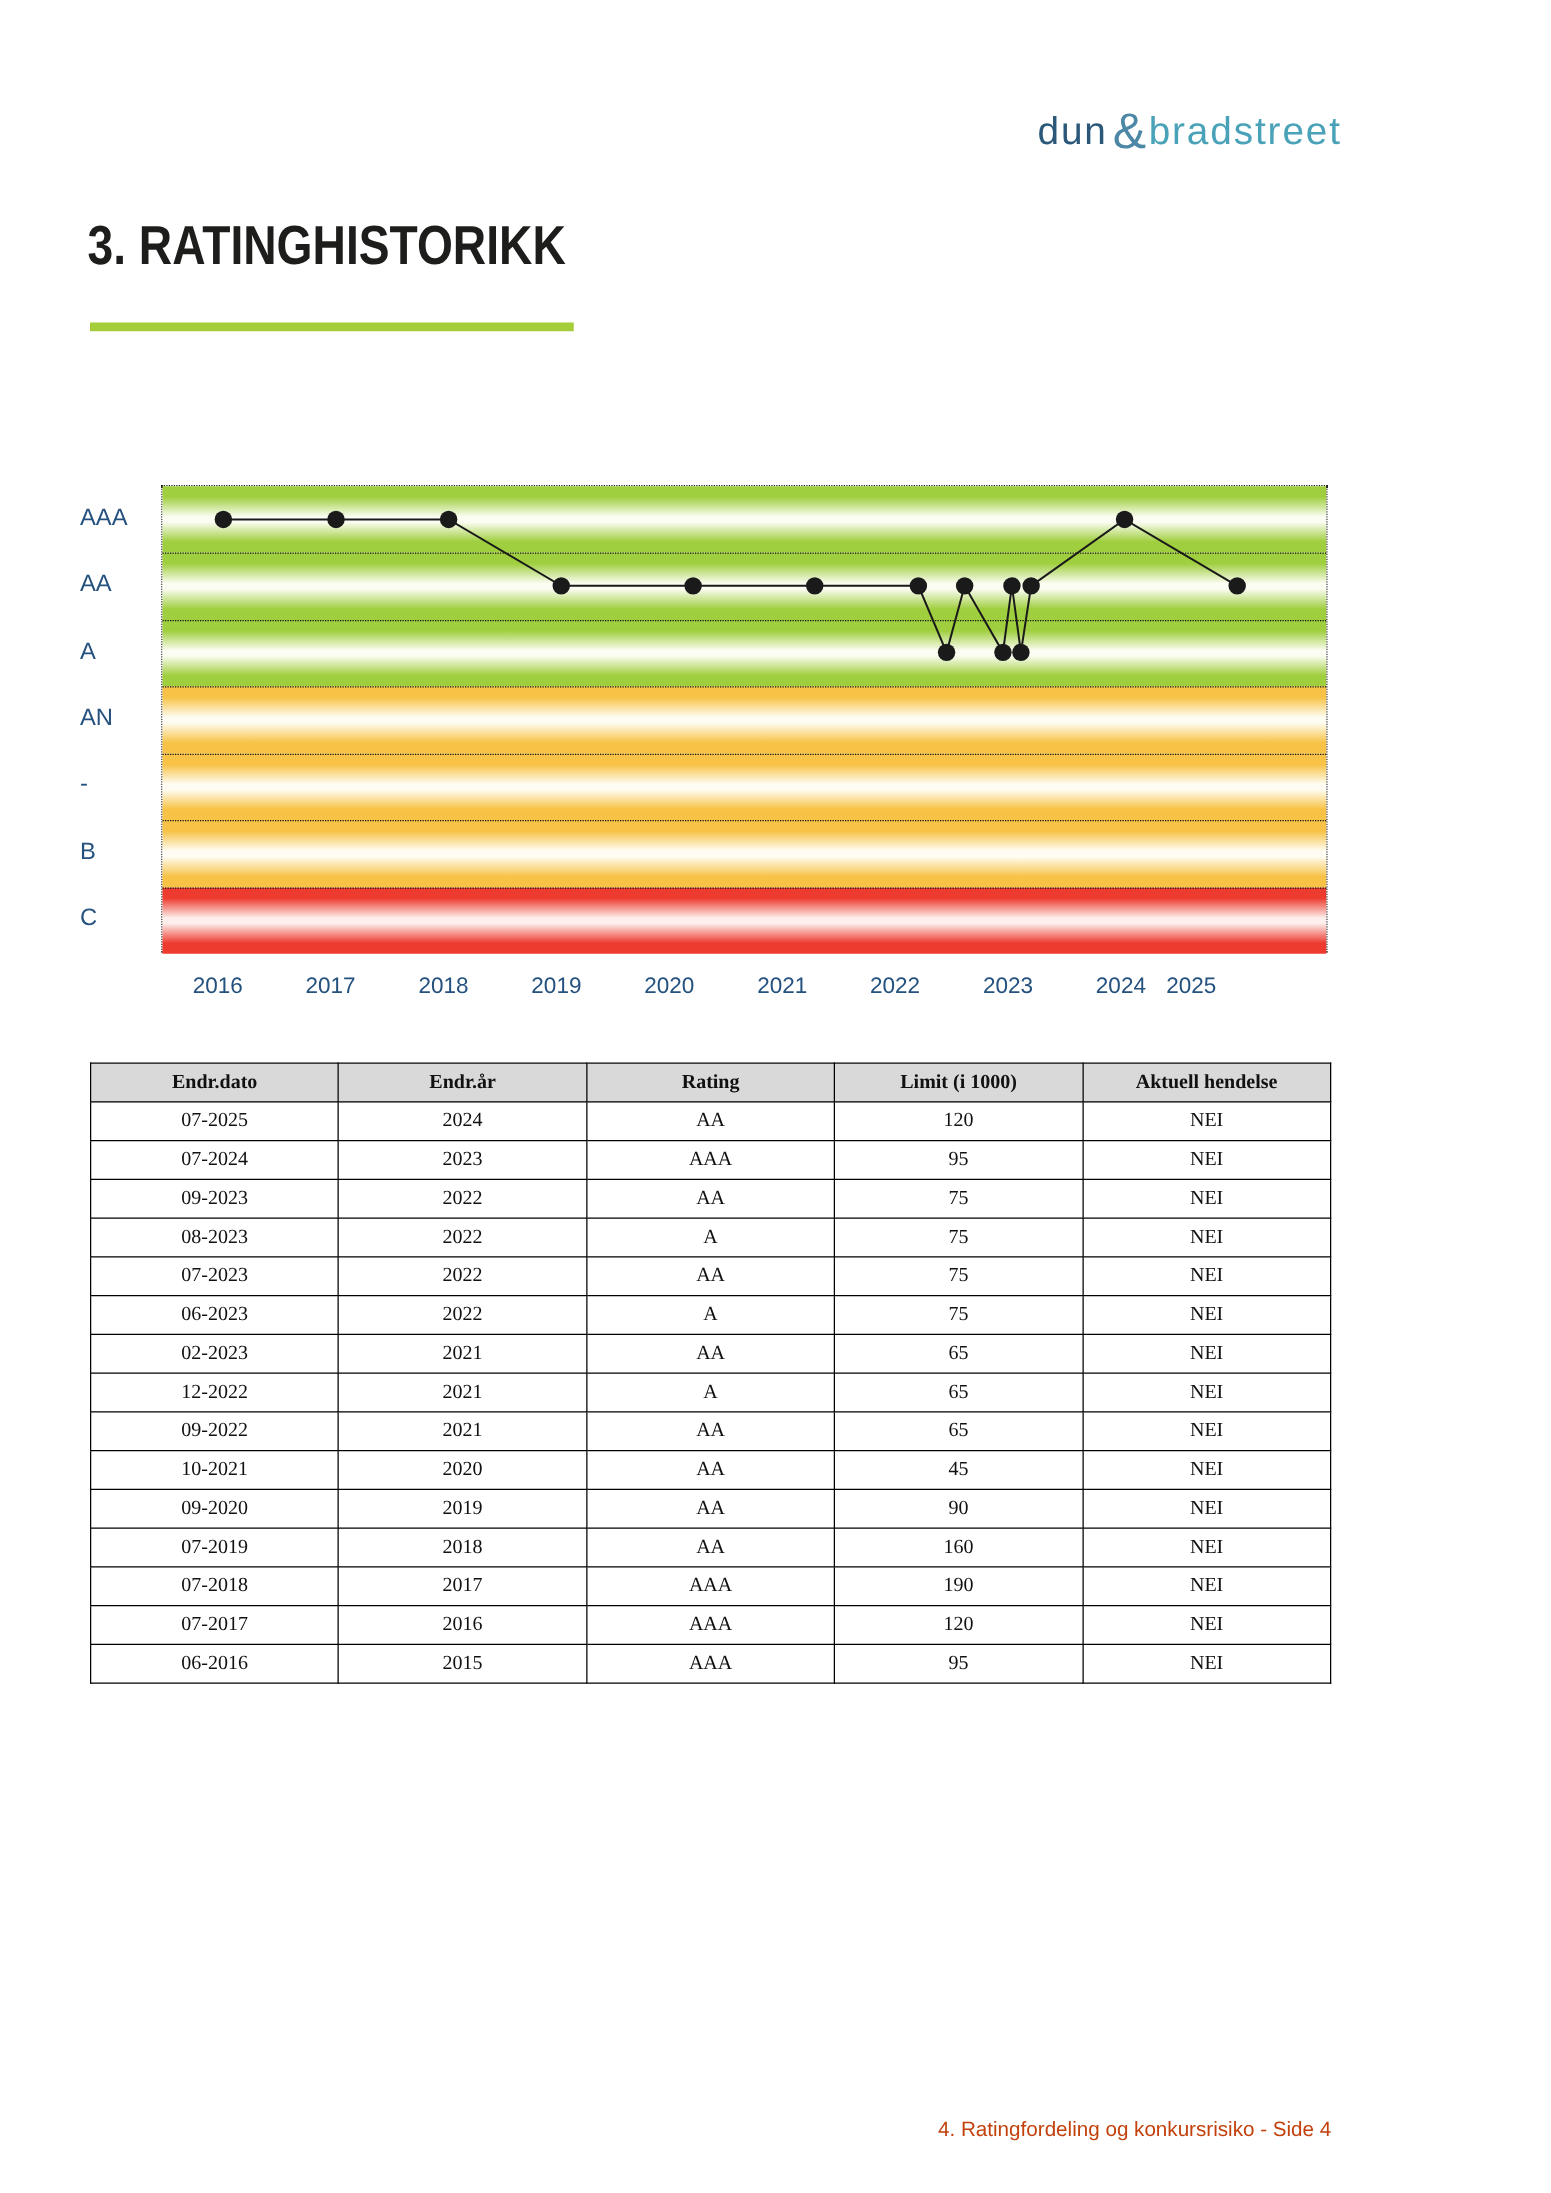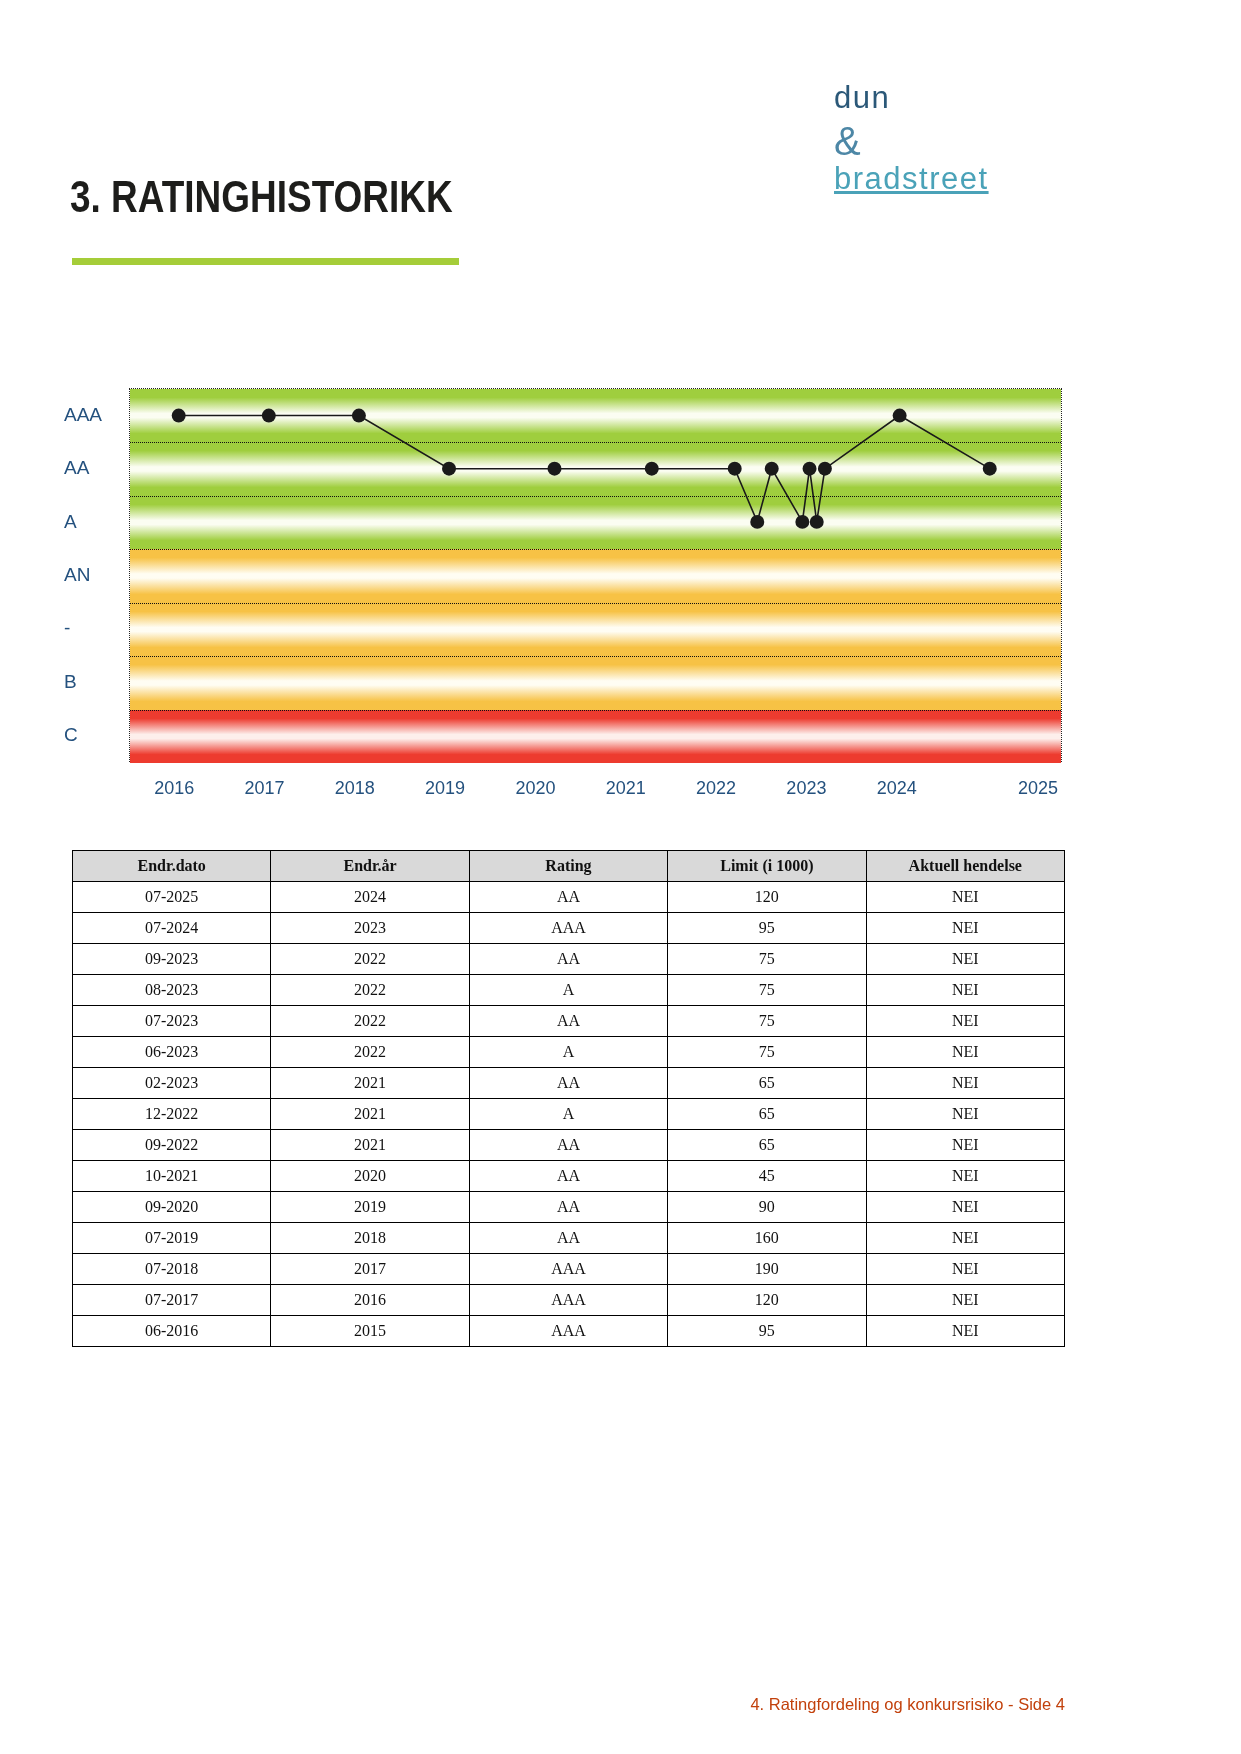--- a/index.html
+++ b/index.html
@@ -2,24 +2,24 @@
 <html><head>
 <meta charset="utf-8">
 <style>
   html,body{margin:0;padding:0;}
   body{
     width:1241px;height:1754px;position:relative;background:#ffffff;
     font-family:"Liberation Sans", sans-serif;overflow:hidden;
     -webkit-font-smoothing:antialiased;
   }
   
-  .logo{position:absolute;left:830px;top:80px;display:flex;align-items:baseline;white-space:nowrap;flex-direction:column;}
+  .logo{position:absolute;left:830px;top:80px;display:flex;align-items:baseline;white-space:nowrap;}
   .logo .dun{font-size:31px;letter-spacing:1.5px;color:#2b5878;}
   .logo .amp{font-size:40px;color:#4d87a6;margin:0 2px 0 4px;position:relative;top:3px;font-weight:400;}
-  .logo .brad{font-size:31px;letter-spacing:1.5px;color:#4aa2b8;text-decoration:underline;}
+  .logo .brad{font-size:31px;letter-spacing:1.5px;color:#4aa2b8;}
   
   .title{
     position:absolute;left:70px;top:172px;font-size:44px;font-weight:700;color:#1d1d1b;
     transform:scaleX(0.84);transform-origin:left center;letter-spacing:0px;white-space:nowrap;
   }
   .title-rule{position:absolute;left:72px;top:258px;width:387px;height:7px;}
   
   .plot{position:absolute;left:129px;top:388px;width:933px;height:374px;border:1px dotted #222;box-sizing:border-box;}
   .band{position:absolute;left:0;width:100%;}
   .band-sep{position:absolute;left:0;width:100%;height:0;border-top:1px dotted #111;}
@@ -93,21 +93,21 @@
 <div id="xlabs">
     <div class="xlab" style="left: 174.16px;">2016</div>
     <div class="xlab" style="left: 264.479px;">2017</div>
     <div class="xlab" style="left: 354.799px;">2018</div>
     <div class="xlab" style="left: 445.118px;">2019</div>
     <div class="xlab" style="left: 535.438px;">2020</div>
     <div class="xlab" style="left: 625.757px;">2021</div>
     <div class="xlab" style="left: 716.076px;">2022</div>
     <div class="xlab" style="left: 806.396px;">2023</div>
     <div class="xlab" style="left: 896.715px;">2024</div>
-    <div class="xlab" style="left: 1038px;">2025</div>
+    <div class="xlab" style="left: 953px;">2025</div>
   </div>
 
 <table class="rtable">
   <thead>
       <tr id="thead-row">
         <th>Endr.dato</th>
         <th>Endr.år</th>
         <th>Rating</th>
         <th>Limit (i 1000)</th>
         <th>Aktuell hendelse</th>

